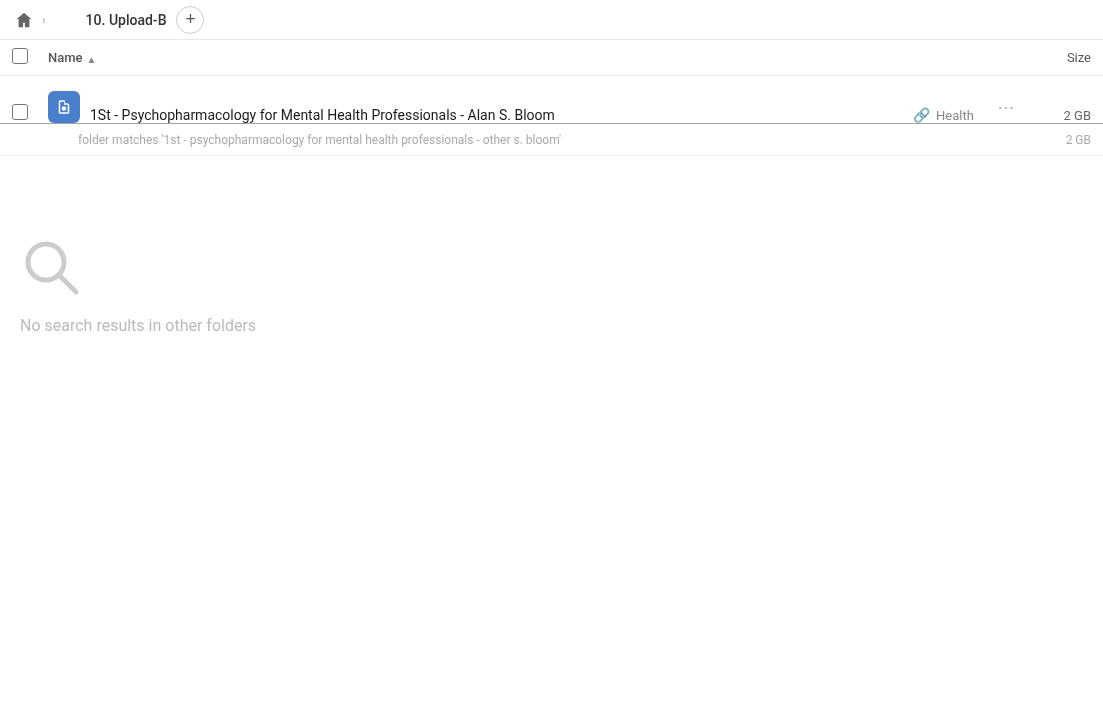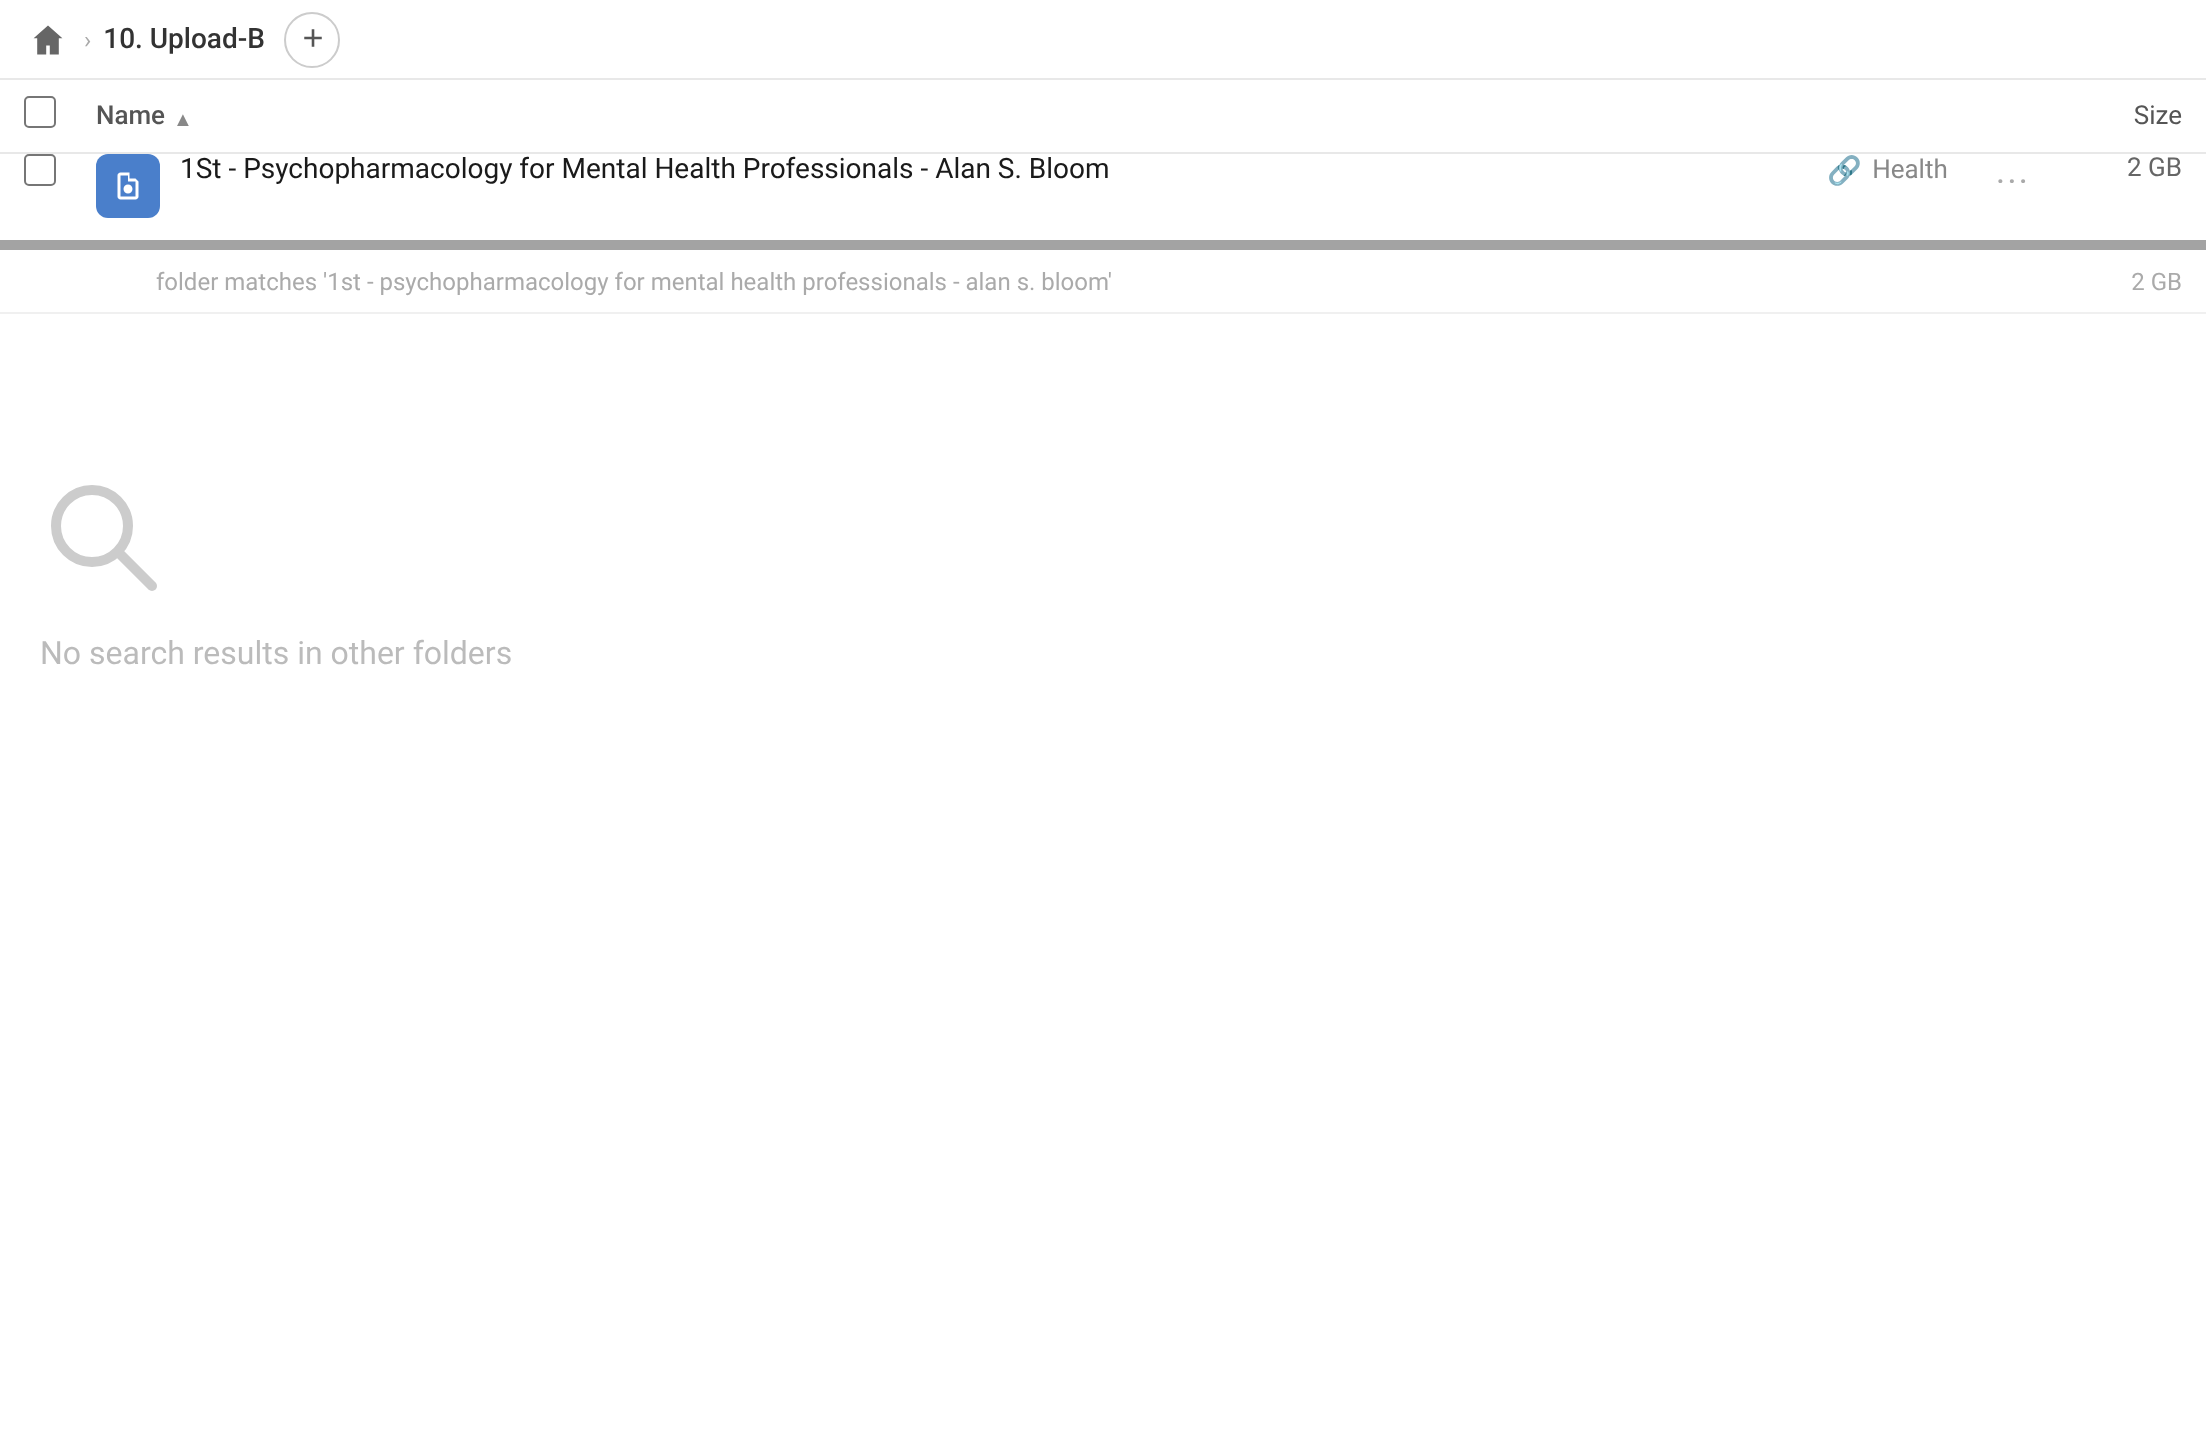--- a/index.html
+++ b/index.html
@@ -39,20 +39,21 @@
 
     .breadcrumb-separator {
       color: #aaa;
       font-size: 12px;
     }
 
     .breadcrumb-item {
       font-size: 14px;
       color: #333;
       font-weight: 500;
+      margin-left: 34px;
     }
 
     .breadcrumb-add-btn {
       width: 28px;
       height: 28px;
       border: 1px solid #ccc;
       border-radius: 50%;
       background: white;
       display: flex;
       align-items: center;
@@ -97,24 +98,24 @@
       width: 80px;
       text-align: right;
       font-size: 13px;
       color: #555;
       font-weight: 400;
     }
 
     
     .file-row {
       display: flex;
-      align-items: flex-start;
+      align-items: flex-end;
       padding: 0 12px;
       height: 48px;
-      border-bottom: 5px solid #a3a3a3;
+      border-bottom: 1px solid #a3a3a3;
       background: #fff;
     }
 
     .file-checkbox {
       width: 36px;
       flex-shrink: 0;
     }
 
     .file-icon {
       width: 32px;
@@ -261,21 +262,21 @@
   <span class="file-name">1St - Psychopharmacology for Mental Health Professionals - Alan S. Bloom</span>
   <div class="file-shared">
     <span class="file-shared-icon">🔗</span>
     <span>Health</span>
   </div>
   <div class="file-more">···</div>
   <div class="file-size">2 GB</div>
 </div>
 
 <div class="folder-match-row">
-  <span class="folder-match-text">folder matches '1st - psychopharmacology for mental health professionals - alan s. bloom'</span>
+  <span class="folder-match-text">folder matches '1st - psychopharmacology for mental health professionals - other s. bloom'</span>
   <span class="folder-match-size">2 GB</span>
 </div>
 
 <div class="empty-state">
   <div class="empty-search-icon">
     <svg width="64" height="64" viewBox="0 0 64 64" fill="none" xmlns="http://www.w3.org/2000/svg">
       <circle cx="26" cy="26" r="18" stroke="#ccc" stroke-width="5" fill="none"></circle>
       <line x1="39" y1="39" x2="56" y2="56" stroke="#ccc" stroke-width="5" stroke-linecap="round"></line>
     </svg>
   </div>

